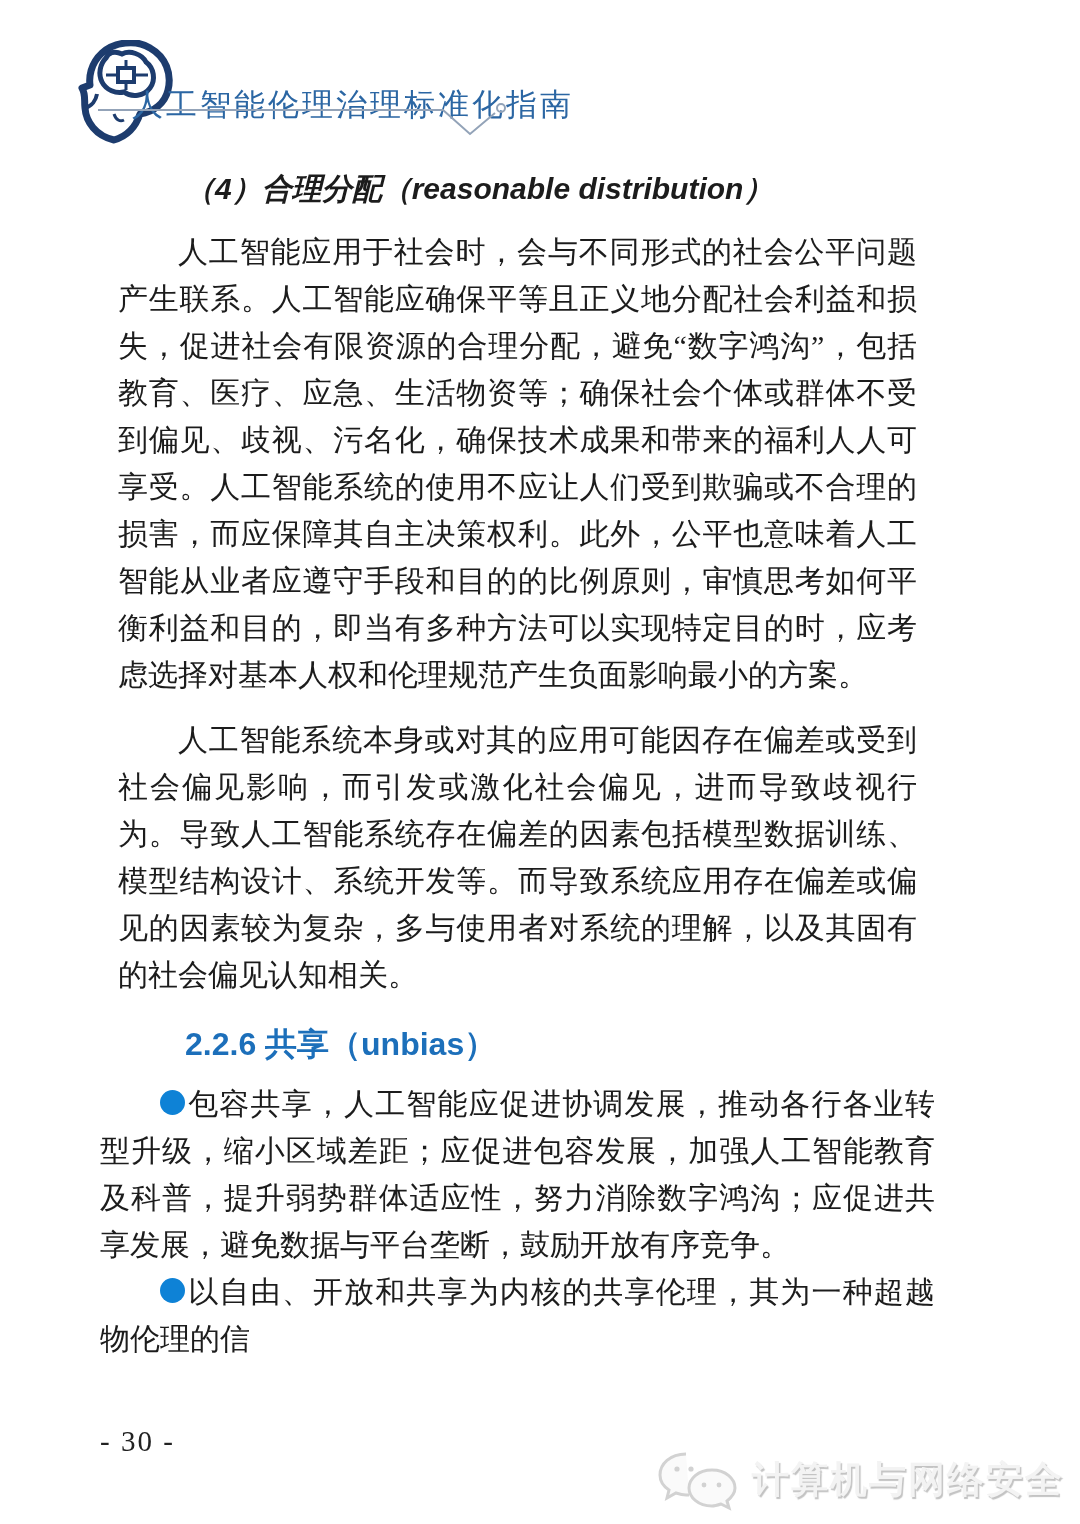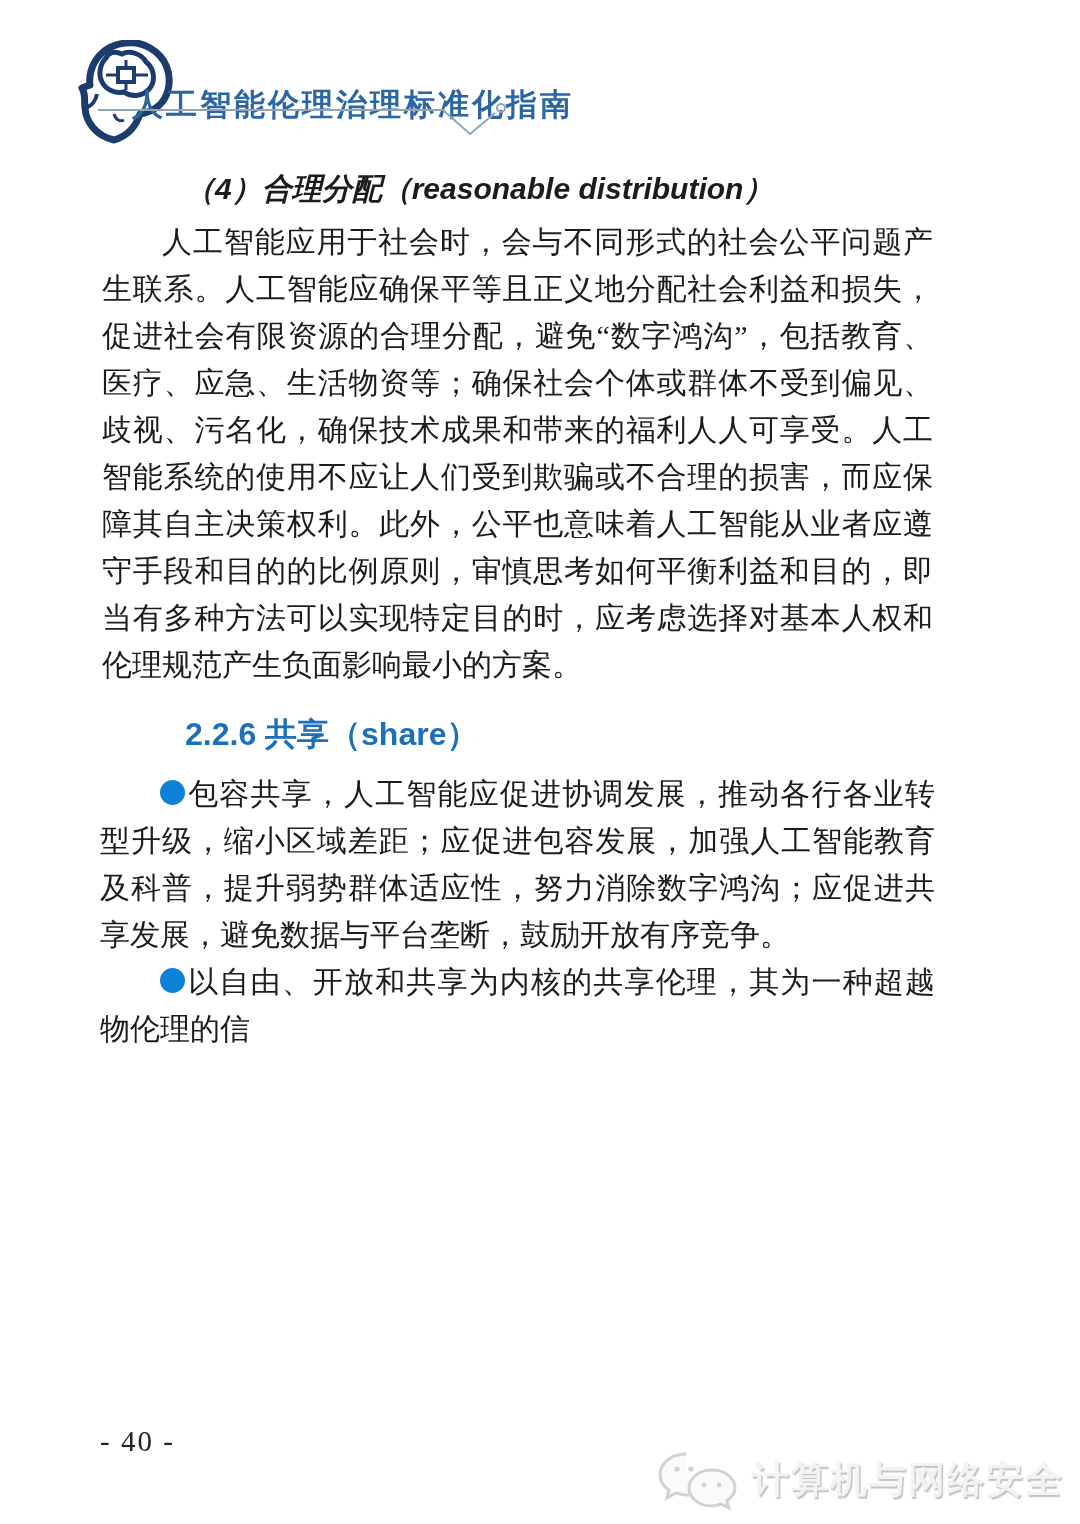--- a/index.html
+++ b/index.html
@@ -10,21 +10,21 @@
     font-family: "Liberation Serif", serif;
     color: #1c1c1c;
     overflow: hidden;
   }
 
   
   .header { position: relative; height: 150px; }
   .logo-svg { position: absolute; left: 76px; top: 40px; }
   .header-title {
     position: absolute; left: 132px; top: 84px;
-    font-size: 31px; font-weight: 700; letter-spacing: 3px;
+    font-size: 31px; font-weight: 400; letter-spacing: 3px;
     color: #2b66a3;
     font-family: "Liberation Serif", serif;
   }
   .header-line-svg { position: absolute; left: 98px; top: 100px; }
 
   
   .content {
     margin: 0 145px 0 100px;
     font-size: 30px;
     line-height: 47px;
@@ -33,21 +33,21 @@
   .subhead {
     font-family: "Liberation Sans", sans-serif;
     font-weight: bold;
     font-size: 30px;
     line-height: 42px;
     margin: 18px 0 8px 0;
     padding-left: 85px;
     text-align: left;
     font-style: italic;
   }
-  .para { margin: 2px; text-indent: 2em; }
+  .para { margin: 18px; text-indent: 2em; }
   .section-head {
     font-family: "Liberation Sans", sans-serif;
     font-weight: bold;
     font-size: 32px;
     line-height: 44px;
     color: #1c6fba;
     margin: 24px 0 14px 0;
     padding-left: 85px;
     text-align: left;
   }
@@ -96,29 +96,30 @@
   <svg class="header-line-svg" width="430" height="46" viewBox="0 0 430 46">
     <path d="M0 10 L345 10 L372 34 L397 13" fill="none" stroke="#93a3b8" stroke-width="2"></path>
     <circle cx="403" cy="8" r="4" fill="none" stroke="#93a3b8" stroke-width="2"></circle>
   </svg>
 </div>
 
 <div class="content">
   <div class="subhead">（4）合理分配（reasonable distribution）</div>
   <p class="para">人工智能应用于社会时，会与不同形式的社会公平问题产生联系。人工智能应确保平等且正义地分配社会利益和损失，促进社会有限资源的合理分配，避免“数字鸿沟”，包括教育、医疗、应急、生活物资等；确保社会个体或群体不受到偏见、歧视、污名化，确保技术成果和带来的福利人人可享受。人工智能系统的使用不应让人们受到欺骗或不合理的损害，而应保障其自主决策权利。此外，公平也意味着人工智能从业者应遵守手段和目的的比例原则，审慎思考如何平衡利益和目的，即当有多种方法可以实现特定目的时，应考虑选择对基本人权和伦理规范产生负面影响最小的方案。</p>
 
+  <p class="para">人工智能系统本身或对其的应用可能因存在偏差或受到社会偏见影响，而引发或激化社会偏见，进而导致歧视行为。导致人工智能系统存在偏差的因素包括模型数据训练、模型结构设计、系统开发等。而导致系统应用存在偏差或偏见的因素较为复杂，多与使用者对系统的理解，以及其固有的社会偏见认知相关。</p>
 
-  <div class="section-head">2.2.6 共享（share）</div>
+  <div class="section-head">2.2.6 共享（unbias）</div>
 
   <p class="bullet-para"><span class="bullet-dot"></span><span>包容共享，人工智能应促进协调发展，推动各行各业转型升级，缩小区域差距；应促进包容发展，加强人工智能教育及科普，提升弱势群体适应性，努力消除数字鸿沟；应促进共享发展，避免数据与平台垄断，鼓励开放有序竞争。</span></p>
 
   <p class="bullet-para"><span class="bullet-dot"></span><span>以自由、开放和共享为内核的共享伦理，其为一种超越物伦理的信</span></p>
 </div>
 
-<div class="page-number">- 40 -</div>
+<div class="page-number">- 30 -</div>
 
 <div class="watermark">
   <svg width="86" height="64" viewBox="0 0 86 64">
     <path d="M30 6 C14 6 4 16 4 27 C4 33 7 38 13 42 L11 50 L20 45 C23 46 26 47 30 47 C31 47 32 47 33 47" fill="#fafafa" stroke="#d2d2d2" stroke-width="3"></path>
     <circle cx="21" cy="21" r="2.6" fill="#d2d2d2"></circle>
     <circle cx="35" cy="21" r="2.6" fill="#d2d2d2"></circle>
     <path d="M56 22 C42 22 33 31 33 40 C33 49 42 58 56 58 C59 58 62 57 65 56 L73 60 L71 53 C76 49 79 45 79 40 C79 31 70 22 56 22 Z" fill="#fafafa" stroke="#d2d2d2" stroke-width="3"></path>
     <circle cx="48" cy="37" r="2.4" fill="#d2d2d2"></circle>
     <circle cx="63" cy="37" r="2.4" fill="#d2d2d2"></circle>
   </svg>

